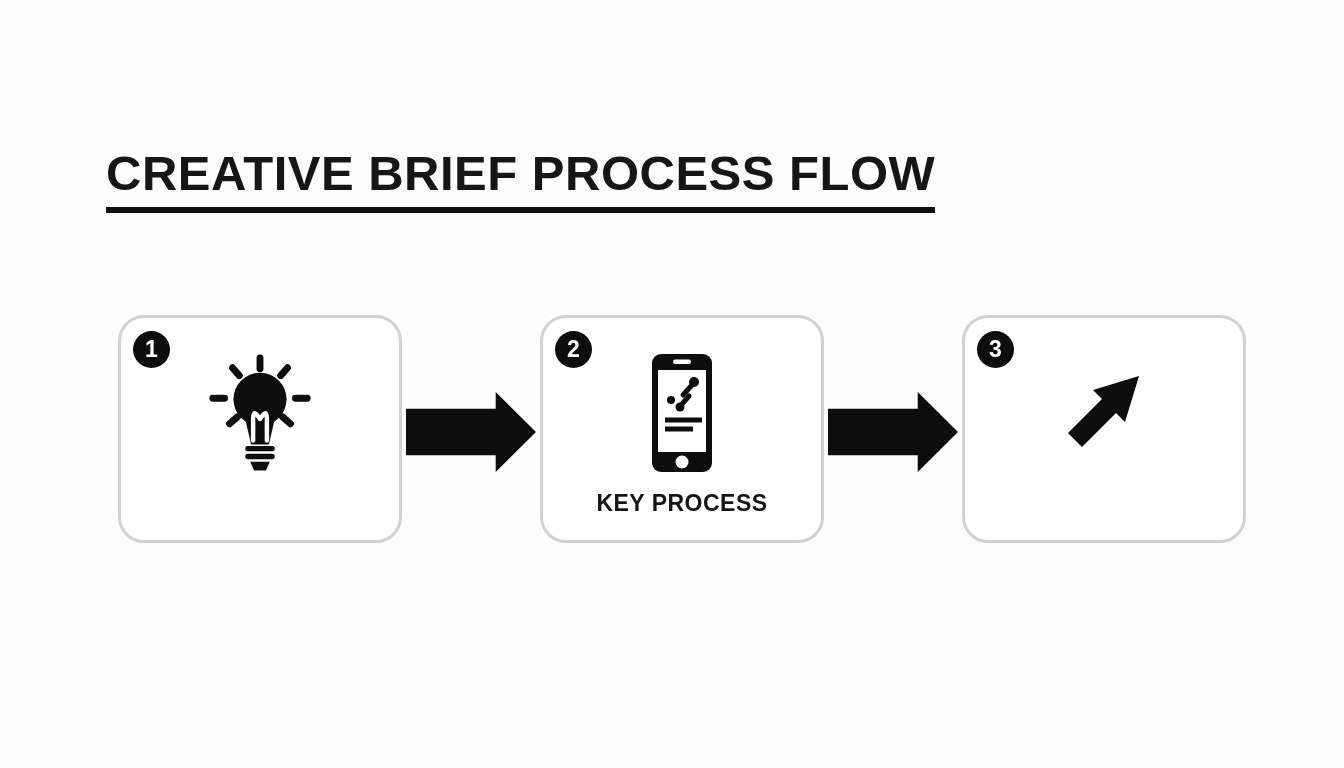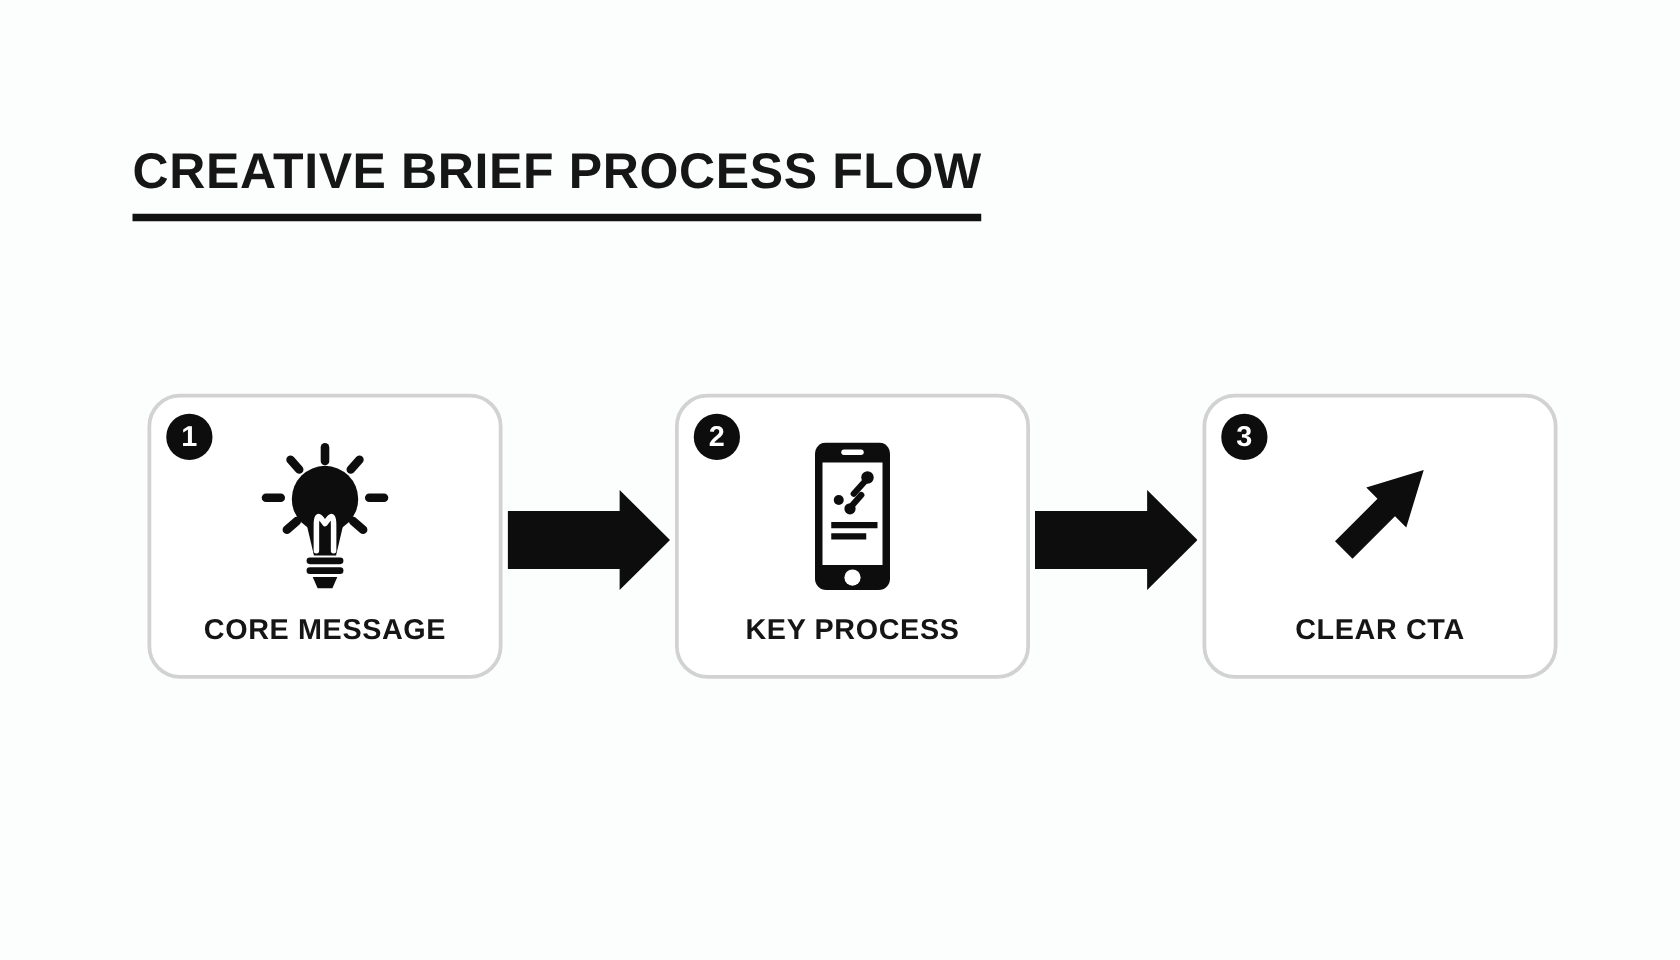--- a/index.html
+++ b/index.html
@@ -14,26 +14,27 @@
   
   .title-block {
     position: absolute;
     left: 106px;
     top: 114px;
     display: inline-block;
     border-bottom: 6px solid #111111;
     padding-bottom: 11px;
   }
   .title-text {
-    font-size: 40px;
+    font-size: 49px;
     line-height: 46px;
     font-weight: bold;
     letter-spacing: 0.5px;
     color: #161616;
     white-space: nowrap;
+    margin-top: 36px;
   }
 
   
   .flow-row {
     position: absolute;
     left: 118px;
     top: 315px;
     width: 1128px;
     height: 228px;
     display: flex;
@@ -124,21 +125,20 @@
             <line x1="83" y1="71" x2="75" y2="64"></line>
           </g>
           <circle cx="52" cy="46" r="27" fill="#0d0d0d"></circle>
           <polygon points="36,62 68,62 61,92 43,92" fill="#0d0d0d"></polygon>
           <path d="M45,88 L45,67 Q45,57 49,62 L52,66 L55,62 Q59,57 59,67 L59,88" fill="none" stroke="#ffffff" stroke-width="4.5" stroke-linecap="round" stroke-linejoin="round"></path>
           <rect x="37" y="93.5" width="30" height="5.5" rx="2.7" fill="#0d0d0d"></rect>
           <rect x="37" y="101.5" width="30" height="5.5" rx="2.7" fill="#0d0d0d"></rect>
           <path d="M42,109.5 h20 l-4,9 h-12 z" fill="#0d0d0d"></path>
         </svg>
       </div>
-      <div class="step-label">CORE MESSAGE</div>
     </div>
 
     <div class="connector">
       <div class="block-arrow"></div>
     </div>
 
     <div class="step-box">
       <div class="step-badge">2</div>
       <div class="icon-wrap">
         <svg width="60" height="118" viewBox="0 0 60 118" aria-hidden="true">
@@ -168,17 +168,16 @@
       <div class="block-arrow"></div>
     </div>
 
     <div class="step-box">
       <div class="step-badge">3</div>
       <div class="icon-wrap">
         <svg width="104" height="96" viewBox="0 0 100 96" aria-hidden="true">
           <path d="M14,68 L48,34 L39,25 L85,11 L71,57 L62,48 L28,82 Z" fill="#0d0d0d"></path>
         </svg>
       </div>
-      <div class="step-label">CLEAR CTA</div>
     </div>
 
   </div>
 </div>
 
 </body></html>

